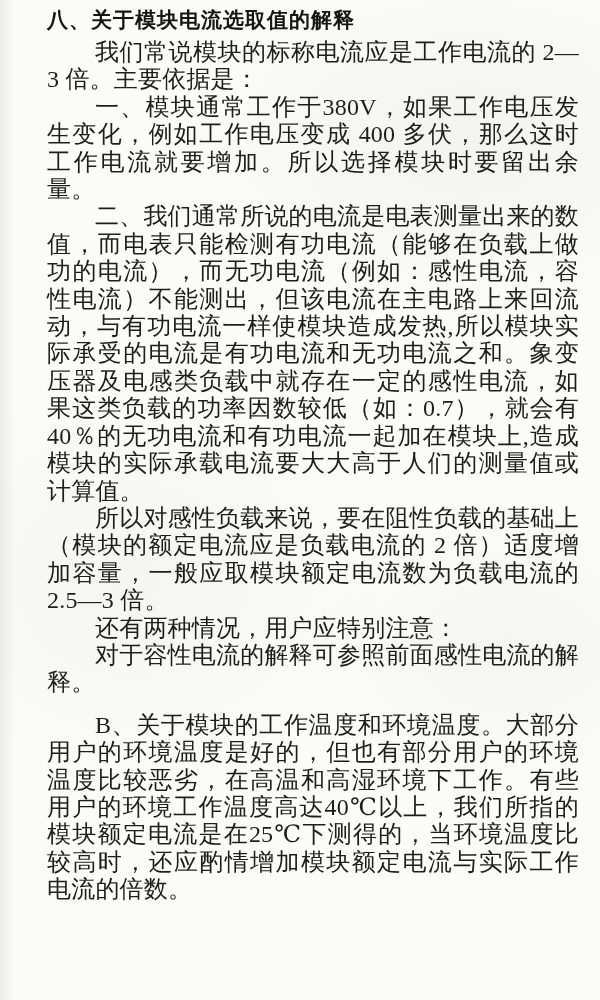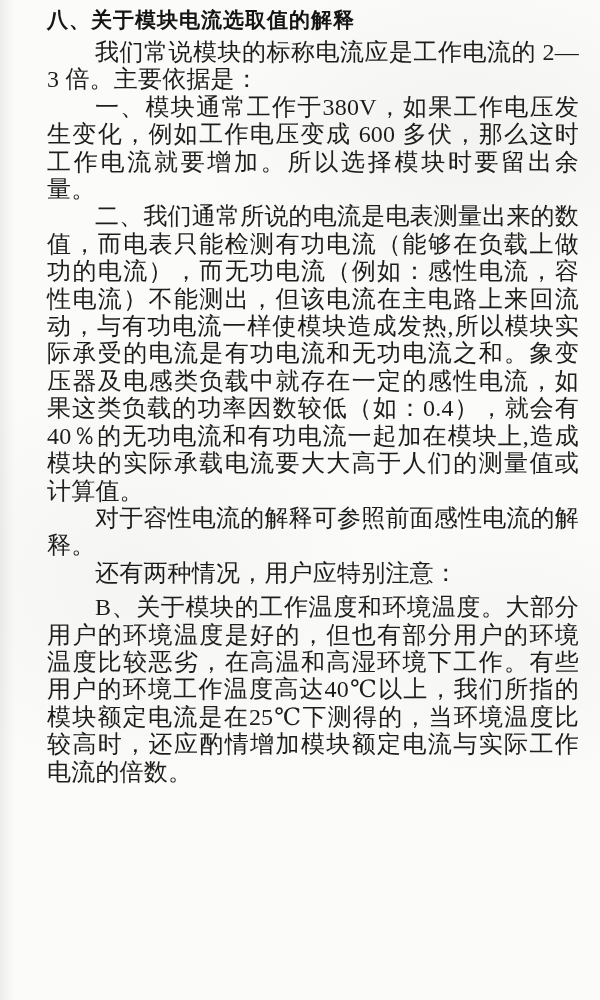--- a/index.html
+++ b/index.html
@@ -45,37 +45,38 @@
     font-size: 24px;
     line-height: 27.4px;
     color: #1d1d1d;
     margin: 0;
     text-indent: 2em;
     text-align: justify;
     text-justify: inter-ideograph;
     letter-spacing: 0.2px;
   }
   .para-b {
-    margin-top: 7px;
+    margin-top: 15px;
   }
 </style>
 </head>
 <body>
 
 <div class="page">
   <div class="content">
     <h1 class="doc-heading">八、关于模块电流选取值的解释</h1>
 
     <p class="para">我们常说模块的标称电流应是工作电流的 2—3 倍。主要依据是：</p>
 
-    <p class="para">一、模块通常工作于380V，如果工作电压发生变化，例如工作电压变成 600 多伏，那么这时工作电流就要增加。所以选择模块时要留出余量。</p>
+    <p class="para">一、模块通常工作于380V，如果工作电压发生变化，例如工作电压变成 400 多伏，那么这时工作电流就要增加。所以选择模块时要留出余量。</p>
 
-    <p class="para">二、我们通常所说的电流是电表测量出来的数值，而电表只能检测有功电流（能够在负载上做功的电流），而无功电流（例如：感性电流，容性电流）不能测出，但该电流在主电路上来回流动，与有功电流一样使模块造成发热,所以模块实际承受的电流是有功电流和无功电流之和。象变压器及电感类负载中就存在一定的感性电流，如果这类负载的功率因数较低（如：0.4），就会有 40％的无功电流和有功电流一起加在模块上,造成模块的实际承载电流要大大高于人们的测量值或计算值。</p>
+    <p class="para">二、我们通常所说的电流是电表测量出来的数值，而电表只能检测有功电流（能够在负载上做功的电流），而无功电流（例如：感性电流，容性电流）不能测出，但该电流在主电路上来回流动，与有功电流一样使模块造成发热,所以模块实际承受的电流是有功电流和无功电流之和。象变压器及电感类负载中就存在一定的感性电流，如果这类负载的功率因数较低（如：0.7），就会有 40％的无功电流和有功电流一起加在模块上,造成模块的实际承载电流要大大高于人们的测量值或计算值。</p>
 
+    <p class="para">所以对感性负载来说，要在阻性负载的基础上（模块的额定电流应是负载电流的 2 倍）适度增加容量，一般应取模块额定电流数为负载电流的 2.5—3 倍。</p>
+
+    <p class="para">还有两种情况，用户应特别注意：</p>
 
     <p class="para">对于容性电流的解释可参照前面感性电流的解释。</p>
-
-    <p class="para">还有两种情况，用户应特别注意：</p>
 
 
     <p class="para para-b">B、关于模块的工作温度和环境温度。大部分用户的环境温度是好的，但也有部分用户的环境温度比较恶劣，在高温和高湿环境下工作。有些用户的环境工作温度高达40℃以上，我们所指的模块额定电流是在25℃下测得的，当环境温度比较高时，还应酌情增加模块额定电流与实际工作电流的倍数。</p>
   </div>
 </div>
 
 </body></html>

